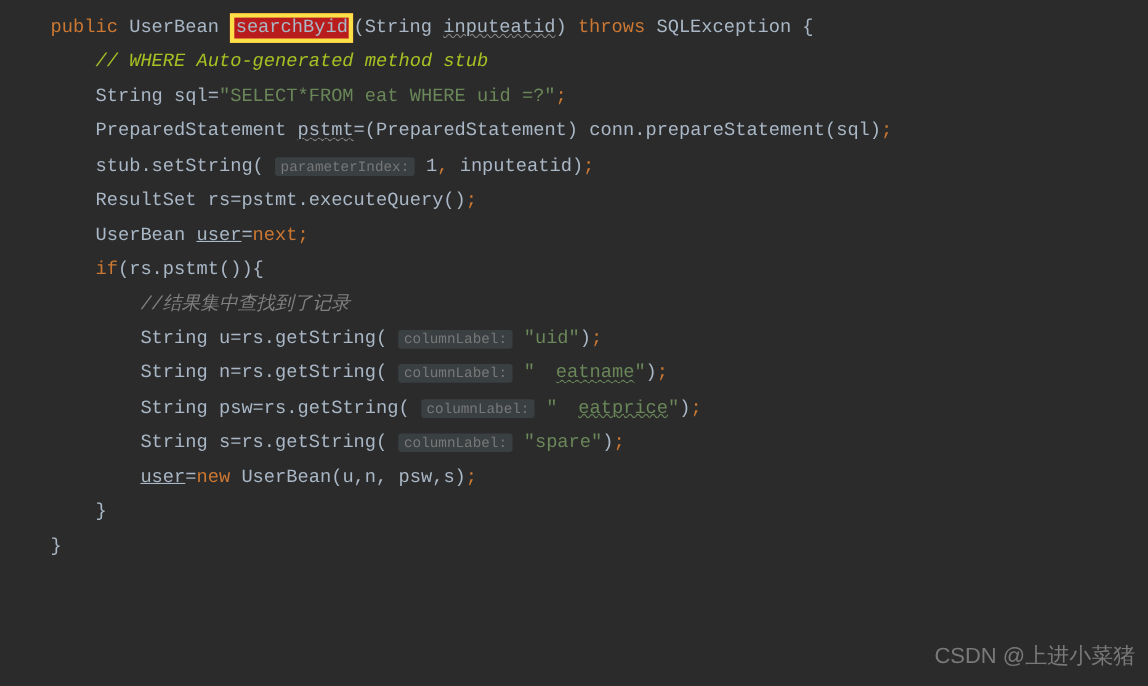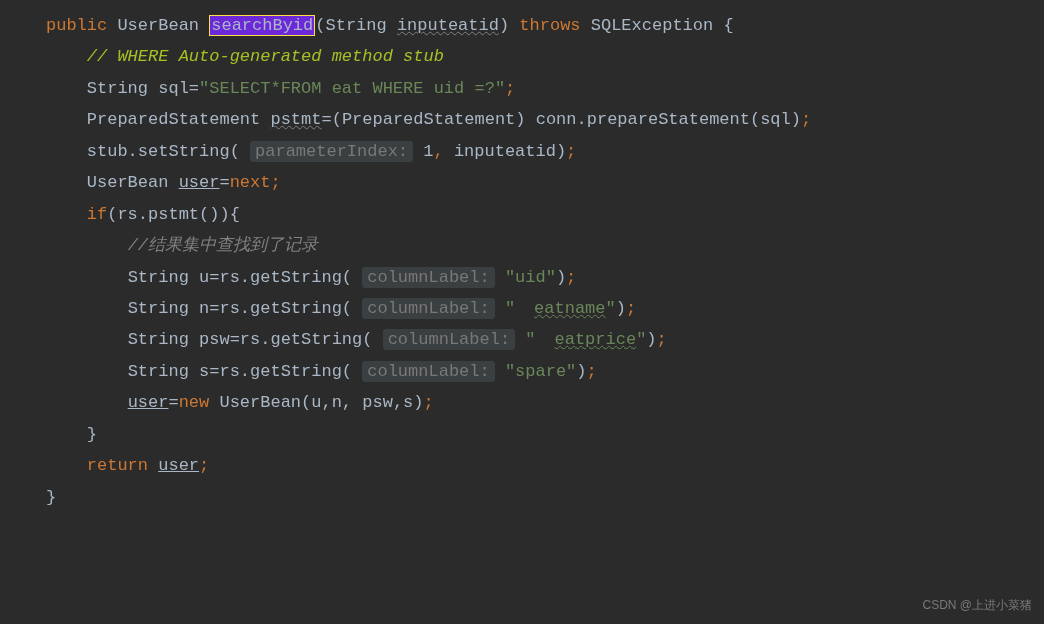--- a/index.html
+++ b/index.html
@@ -33,60 +33,60 @@
       color: #6a8759;
       text-decoration: underline wavy #6a8759;
       text-decoration-thickness: 1px;
       margin-left: 19px;
     }
     .param-hint {
       background-color: #3a3f41;
       color: #787878;
       padding: 1px 5px;
       border-radius: 3px;
-      font-size: 17px;
+      font-size: 13px;
     }
     .highlight-box {
-      background-color: #6d28d9;
-      border: 1px solid #fde047;
+      background-color: #b91c1c;
+      border: 4px solid #fde047;
       padding: 0 1px;
     }
     .wavy-underline {
       text-decoration: underline wavy #808080;
       text-decoration-thickness: 1px;
     }
     .underline {
       text-decoration: underline;
       text-decoration-color: #a9b7c6;
     }
     .watermark {
       position: absolute;
       bottom: 8px;
       right: 12px;
       color: #9a9a9a;
-      font-size: 12px;
+      font-size: 20px;
       font-family: sans-serif;
       opacity: 0.7;
     }
   </style>
 </head>
 <body>
 
 <div class="code-container">
   <div class="line"><span class="keyword">public</span> <span>UserBean</span> <span class="highlight-box">searchByid</span><span>(</span><span>String</span> <span class="wavy-underline">inputeatid</span><span>)</span> <span class="keyword">throws</span> <span>SQLException</span> <span>{</span></div>
   <div class="line">    <span class="comment-todo">// WHERE Auto-generated method stub</span></div>
   <div class="line">    <span>String sql=</span><span class="string">"SELECT*FROM eat WHERE uid =?"</span><span class="keyword">;</span></div>
   <div class="line">    <span>PreparedStatement</span> <span class="wavy-underline">pstmt</span><span>=</span><span>(</span><span>PreparedStatement</span><span>)</span> <span>conn</span><span>.</span><span>prepareStatement(sql)</span><span class="keyword">;</span></div>
   <div class="line">    <span>stub.setString(</span> <span class="param-hint">parameterIndex:</span> <span>1</span><span class="keyword">,</span> <span>inputeatid)</span><span class="keyword">;</span></div>
+  <div class="line">    <span>ResultSet rs=pstmt.executeQuery()</span><span class="keyword">;</span></div>
   <div class="line">    <span>UserBean </span><span class="underline">user</span><span>=</span><span class="keyword">next</span><span class="keyword">;</span></div>
   <div class="line">    <span class="keyword">if</span><span>(rs.pstmt()){</span></div>
   <div class="line">        <span class="comment">//结果集中查找到了记录</span></div>
   <div class="line">        <span>String u=rs.getString(</span> <span class="param-hint">columnLabel:</span> <span class="string">"uid"</span><span>)</span><span class="keyword">;</span></div>
   <div class="line">        <span>String n=rs.getString(</span> <span class="param-hint">columnLabel:</span> <span class="string">"</span><span class="string-wavy">eatname</span><span class="string">"</span><span>)</span><span class="keyword">;</span></div>
   <div class="line">        <span>String psw=rs.getString(</span> <span class="param-hint">columnLabel:</span> <span class="string">"</span><span class="string-wavy">eatprice</span><span class="string">"</span><span>)</span><span class="keyword">;</span></div>
   <div class="line">        <span>String s=rs.getString(</span> <span class="param-hint">columnLabel:</span> <span class="string">"spare"</span><span>)</span><span class="keyword">;</span></div>
   <div class="line">        <span class="underline">user</span><span>=</span><span class="keyword">new</span> <span>UserBean(u,n, psw,s)</span><span class="keyword">;</span></div>
   <div class="line">    <span>}</span></div>
-  <div class="line">    <span class="keyword">return</span> <span class="underline">user</span><span class="keyword">;</span></div>
   <div class="line"><span>}</span></div>
 </div>
 
 <div class="watermark">CSDN @上进小菜猪</div>
 
 </body></html>

